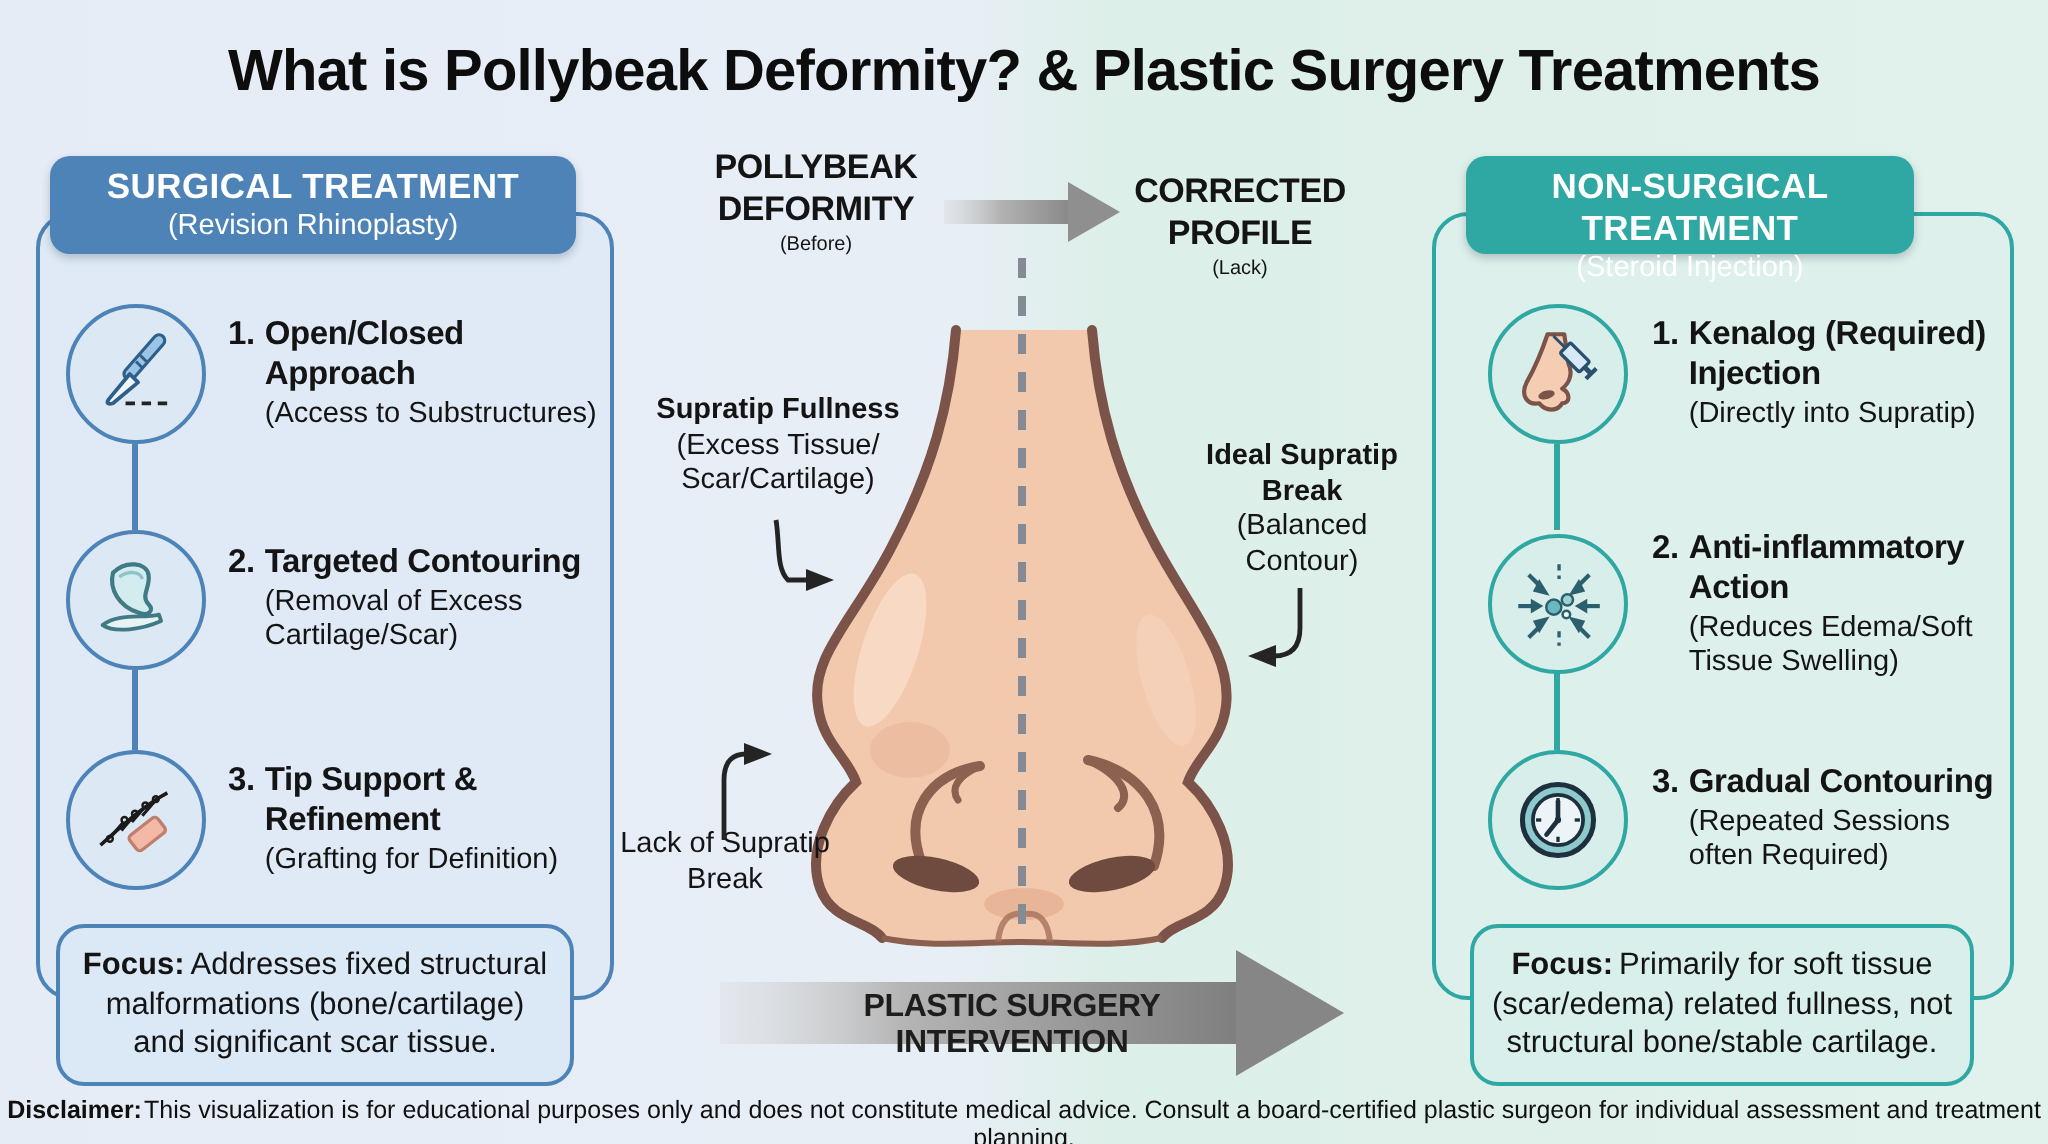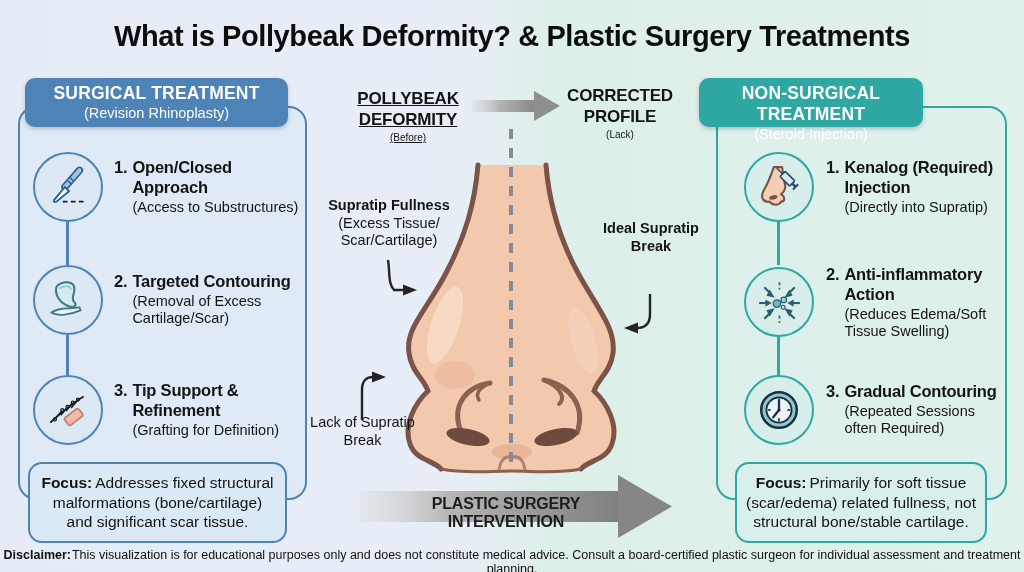--- a/index.html
+++ b/index.html
@@ -10,21 +10,21 @@
   }
   .title{position:absolute;top:20px;left:0;width:100%;text-align:center;
     font-size:29px;font-weight:bold;letter-spacing:-0.4px;color:#0d0d0d;}
   
   .panel{position:absolute;top:106px;height:394px;border-radius:18px;border:2.5px solid;box-sizing:border-box;}
   .panel.surgical{left:18px;width:289px;border-color:#4d83b7;background:#dfeaf6;}
   .panel.nonsurgical{left:716px;width:291px;border-color:#2fa7a2;background:#def0ec;}
   .panel-header{position:absolute;top:78px;height:49px;border-radius:10px;text-align:center;color:#fff;
     z-index:3;box-shadow:0 2px 4px rgba(30,50,70,.25);box-sizing:border-box;padding-top:5px;}
   .panel-header.blue{left:25px;width:263px;background:#4d83b7;}
-  .panel-header.teal{left:699px;width:224px;background:#2fa7a2;}
+  .panel-header.teal{left:733px;width:224px;background:#2fa7a2;}
   .panel-header .h1{font-size:17.5px;font-weight:bold;letter-spacing:.2px;line-height:1.2;}
   .panel-header .h2{font-size:14.5px;line-height:1.25;}
   .item-row{position:absolute;display:flex;align-items:center;min-height:70px;}
   .panel.surgical .item-row{left:13px;width:270px;gap:11px;}
   .panel.nonsurgical .item-row{left:26px;width:260px;gap:12px;}
   .icon-circle{width:70px;height:70px;border-radius:50%;border:2.5px solid;flex:0 0 auto;
     display:flex;align-items:center;justify-content:center;box-sizing:border-box;z-index:2;}
   .panel.surgical .icon-circle{border-color:#4d83b7;background:#dce9f5;}
   .panel.nonsurgical .icon-circle{border-color:#2fa7a2;background:#d8eeea;}
   .item-title{display:flex;font-size:16.5px;font-weight:bold;line-height:1.2;letter-spacing:-0.2px;}
@@ -218,21 +218,21 @@
 
   <div class="panel-header teal">
     <div class="h1">NON-SURGICAL TREATMENT</div>
     <div class="h2">(Steroid Injection)</div>
   </div>
 
   <div class="focus teal">
     <b>Focus:</b><span>Primarily for soft tissue (scar/edema) related fullness, not structural bone/stable cartilage.</span>
   </div>
 
-  <div class="col-head" style="left:348px;top:89px;width:120px;text-decoration:underline;">
+  <div class="col-head" style="left:348px;top:74px;width:120px;">
     <div class="h1">POLLYBEAK DEFORMITY</div>
     <div class="h2">(Before)</div>
   </div>
 
   <svg class="arrow-svg" style="left:470px;top:89px;" width="92" height="34" viewBox="0 0 92 34">
     <defs>
       <linearGradient id="gA" x1="0" y1="0" x2="1" y2="0">
         <stop offset="0" stop-color="#cfcfcf" stop-opacity="0.25"></stop>
         <stop offset="0.45" stop-color="#b3b3b3"></stop>
         <stop offset="1" stop-color="#8a8a8a"></stop>
@@ -279,20 +279,21 @@
     <div class="lt">Supratip Fullness</div>
     <div>(Excess Tissue/ Scar/Cartilage)</div>
   </div>
   <svg class="arrow-svg" style="left:380px;top:258px;" width="40" height="42" viewBox="0 0 40 42">
     <path d="M 8 2 C 10 14, 8 26, 14 32 L 24 32" fill="none" stroke="#242424" stroke-width="2.4"></path>
     <polygon points="23,26.5 37,32 23,37.5" fill="#242424"></polygon>
   </svg>
 
   <div class="center-label" style="left:592px;top:220px;width:118px;">
     <div class="lt">Ideal Supratip Break</div>
+    <div>(Balanced Contour)</div>
   </div>
   <svg class="arrow-svg" style="left:618px;top:292px;" width="42" height="46" viewBox="0 0 42 46">
     <path d="M 32 2 L 32 22 C 32 33, 26 36, 19 36" fill="none" stroke="#242424" stroke-width="2.4"></path>
     <polygon points="20,30.5 6,36 20,41.5" fill="#242424"></polygon>
   </svg>
 
   <div class="center-label" style="left:310px;top:414px;width:105px;">
     <div>Lack of Supratip Break</div>
   </div>
   <svg class="arrow-svg" style="left:350px;top:370px;" width="46" height="52" viewBox="0 0 46 52">

